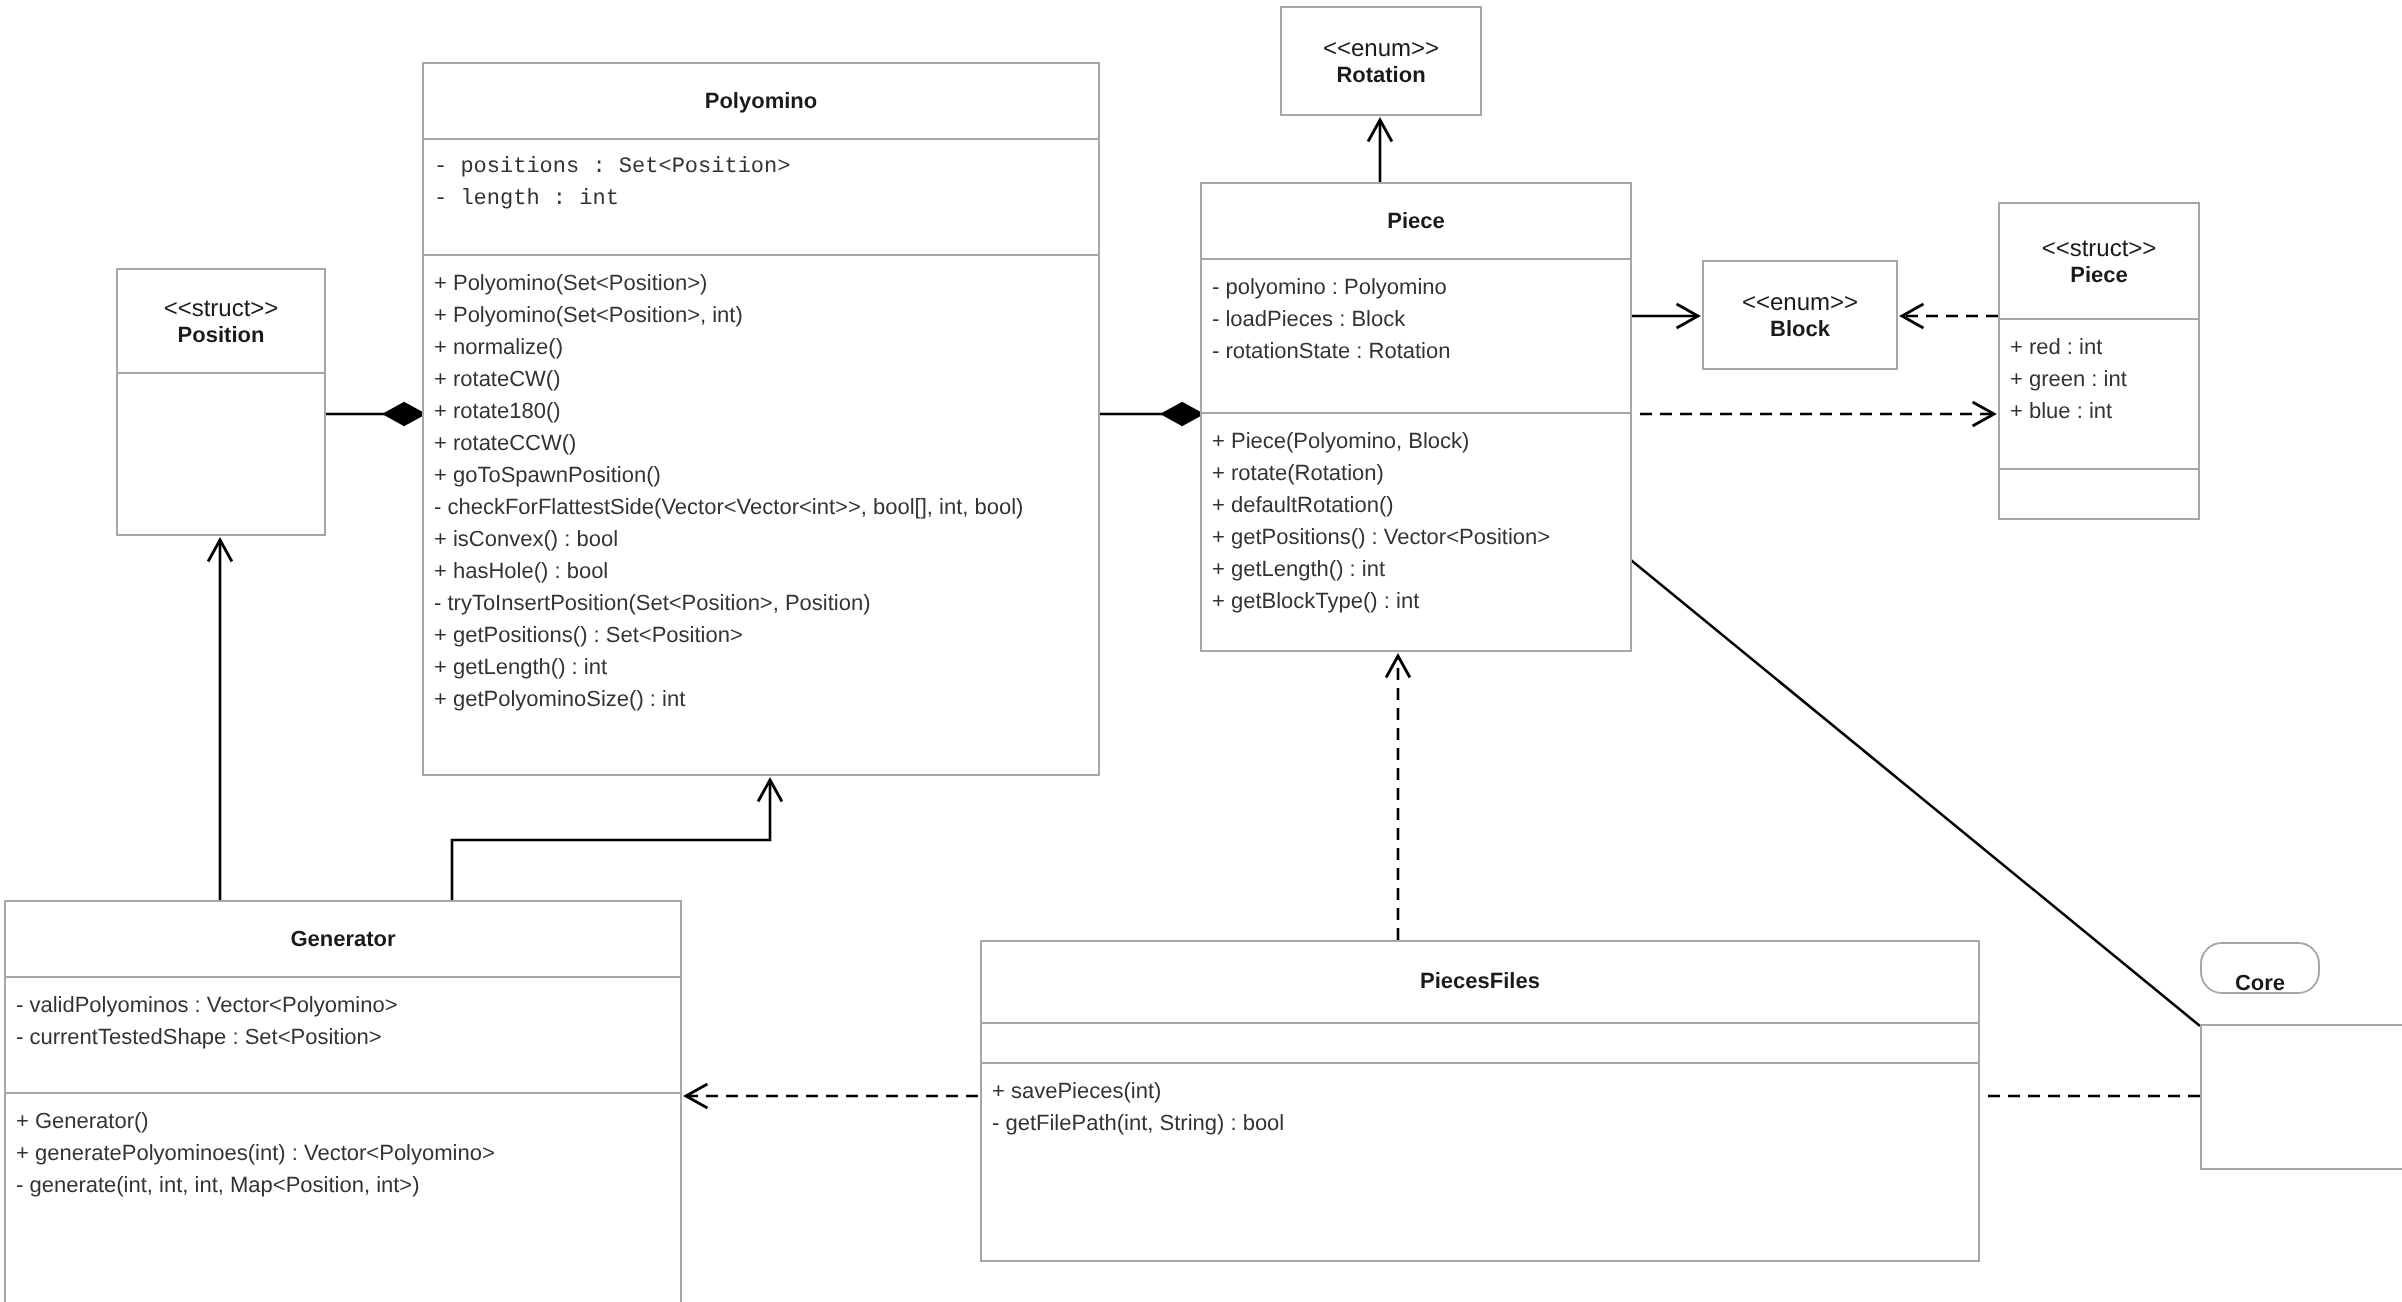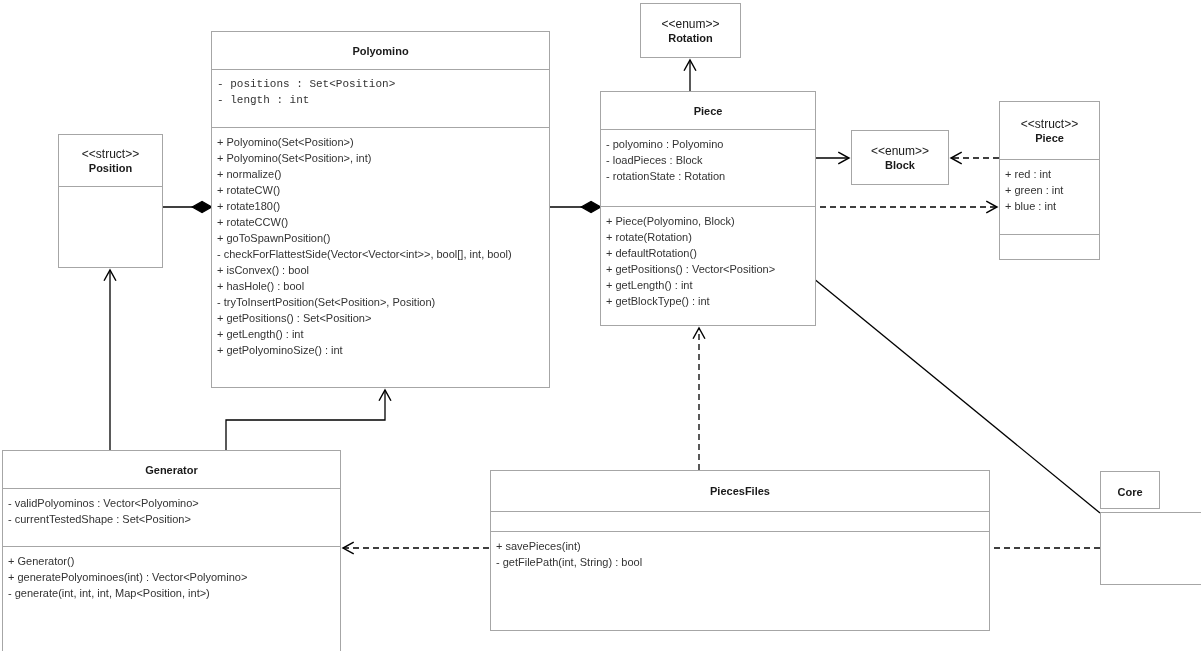--- a/index.html
+++ b/index.html
@@ -239,18 +239,18 @@
   <div class="uml-section uml-title" style="height:41px;">
     <span>PiecesFiles</span>
   </div>
   <div class="uml-section" style="height:20px;"></div>
   <div class="uml-section uml-members last">
     <div class="uml-member">+ savePieces(int)</div>
     <div class="uml-member">- getFilePath(int, String) : bool</div>
   </div>
 </div>
 
-<div class="uml-class" style="left:1100px; top:471px; width:60px; height:38px;">
+<div class="uml-class" style="left:1100px; top:471px; width:60px; height:26px;border-radius:11px;">
   <div class="uml-section uml-title last" style="height:40px;">
     <span>Core</span>
   </div>
 </div>
 <div class="uml-class" style="left:1100px; top:512px; width:110px; height:73px; border-top:1px solid #a6a6a6;"></div>
 
 </body></html>

